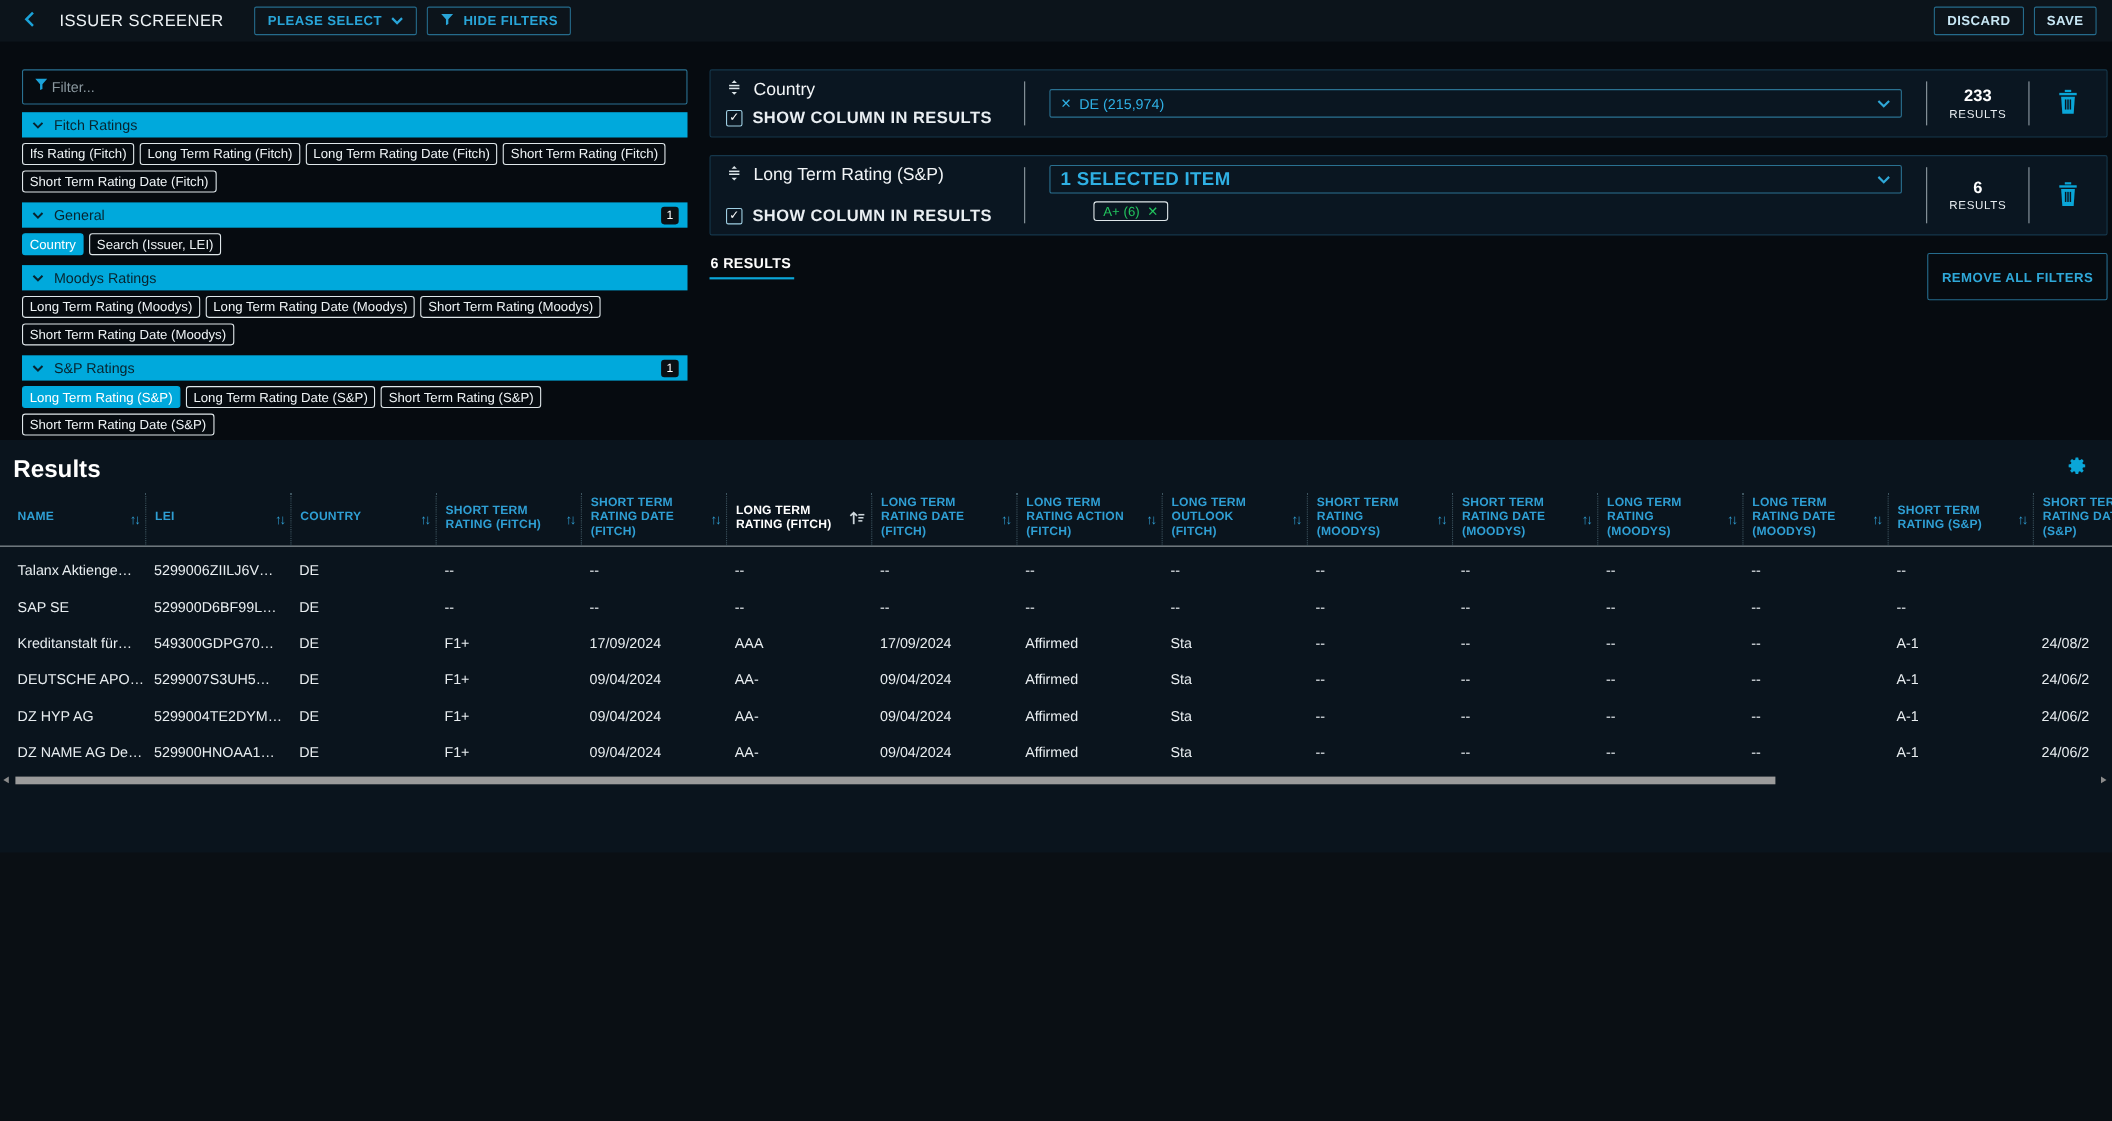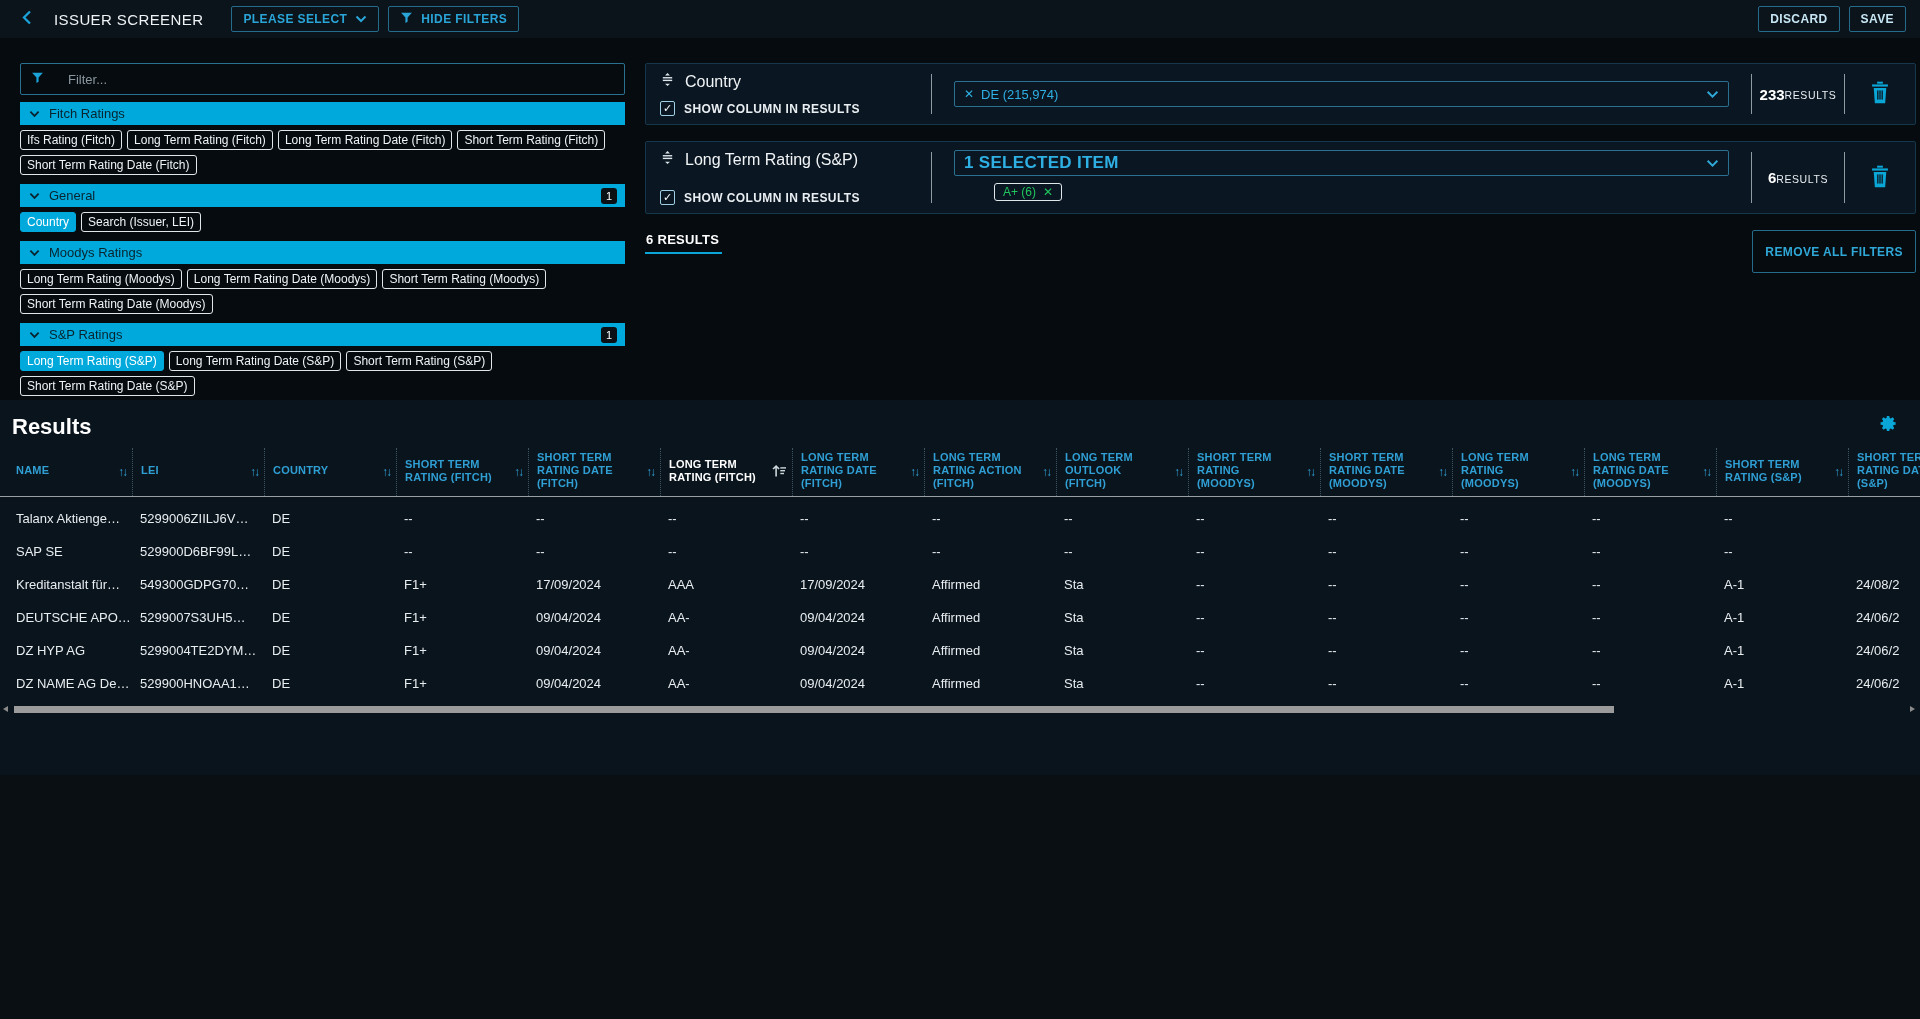--- a/index.html
+++ b/index.html
@@ -17,21 +17,21 @@
     color:#29a5d8; font-size:12px; font-weight:bold; letter-spacing:.4px; cursor:pointer; }
   .tb-btn + .tb-btn { margin-left:9px; }
   .tb-spacer { flex:1; }
   .tb-btn.pale { color:#c7e6f4; }
 
   
   .workspace { position:absolute; left:0; top:38px; width:1920px; height:362px; background:#060b10; }
 
   
   .sidebar { position:absolute; left:20px; top:25px; width:605px; }
-  .filter-input-box { display:flex; align-items:center; gap:24px; height:32px;
+  .filter-input-box { display:flex; align-items:center; gap:3px; height:32px;
     border:1px solid #2a7191; border-radius:2px; padding:4px 10px; margin-bottom:7px; color:#1ba2d8; }
   .filter-input-box input { flex:1; background:transparent; border:none; outline:none;
     color:#cfd8dd; font-size:13px; font-family:inherit; }
   .filter-input-box input::placeholder { color:#8a979e; }
   .sec-header { height:23px; background:#00a9dc; color:#07242f; display:flex; align-items:center;
     gap:9px; padding:0 4px 0 9px; font-size:13px; cursor:pointer; margin-top:7px; }
   .sec-badge { margin-left:auto; min-width:16px; height:16px; background:#0a1014; color:#fff;
     border-radius:3px; font-size:11px; display:flex; align-items:center; justify-content:center;
     padding:0 4px; margin-right:4px; }
   .chips { display:flex; flex-wrap:wrap; gap:5px; padding:5px 0 2px 0; }
@@ -46,34 +46,34 @@
   .fcard.c1 { height:62px; }
   .fcard.c2 { height:73px; }
   .f-left { width:285px; padding:0 10px 0 14px; display:flex; flex-direction:column;
     justify-content:space-between; }
   .f-title-row { display:flex; align-items:center; gap:10px; }
   .f-title { font-size:16px; color:#f2f5f7; }
   .f-check-row { display:flex; align-items:center; gap:9px; margin-top:4px; }
   .checkbox { width:15px; height:15px; border:1px solid #9fcfe3; border-radius:2px;
     background:#0a1621; display:flex; align-items:center; justify-content:center; cursor:pointer; }
   .checkbox.checked::after { content:"✓"; color:#fff; font-size:11px; font-weight:bold; line-height:1; }
-  .f-check-label { font-size:12px; font-weight:bold; letter-spacing:.4px; color:#e9eef2; }
+  .f-check-label { font-size:15px; font-weight:bold; letter-spacing:.4px; color:#e9eef2; }
   .vdiv { width:1px; background:rgba(215,228,234,.65); margin:2px 0; }
   .f-mid { flex:1; padding:0 22px; display:flex; flex-direction:column; justify-content:flex-start; }
   .f-mid.center { justify-content:center; }
   .dropdown { height:26px; border:1px solid #2a7191; border-radius:2px; display:flex;
     align-items:center; padding:0 9px; cursor:pointer; }
   .dd-chip { display:flex; align-items:center; gap:7px; color:#2fb0e4; font-size:13px; }
   .dd-text { color:#2fb0e4; font-size:17px; font-weight:bold; letter-spacing:.3px; }
   .dd-caret { margin-left:auto; color:#2fa8d8; display:flex; }
   .sel-chips { display:flex; gap:6px; margin-top:7px; }
   .wchip { display:flex; align-items:flex-start; gap:7px; border:1px solid #dfe7ea; border-radius:3px;
     padding:1px 8px; font-size:12px; color:#22c55e; background:transparent; cursor:pointer; font-family:inherit;margin-left:40px;}
   .x-icn { cursor:pointer; font-size:12px; }
-  .f-results { width:92px; display:flex; flex-direction:row; align-items:center; justify-content:center; }
+  .f-results { width:92px; display:flex; flex-direction:column; align-items:center; justify-content:center; }
   .f-res-count { font-size:15px; font-weight:bold; color:#fff; }
   .f-res-label { font-size:10.5px; letter-spacing:.6px; color:#e9eef2; margin-top:2px; }
   .f-trash { width:70px; display:flex; align-items:center; justify-content:center; cursor:pointer;
     background:none; border:none; }
 
   .results-bar { display:flex; align-items:flex-start; justify-content:space-between; }
   .res-tab { font-size:13px; font-weight:bold; color:#fff; letter-spacing:.3px; padding:2px 3px 5px 1px;
     border-bottom:2px solid #0aa6d8; cursor:pointer;text-align:right; }
   .remove-all { height:43px; padding:0 12px; border:1px solid #256b8c; border-radius:2px;
     background:transparent; color:#2fa8d8; font-size:12px; font-weight:bold; letter-spacing:.4px;

